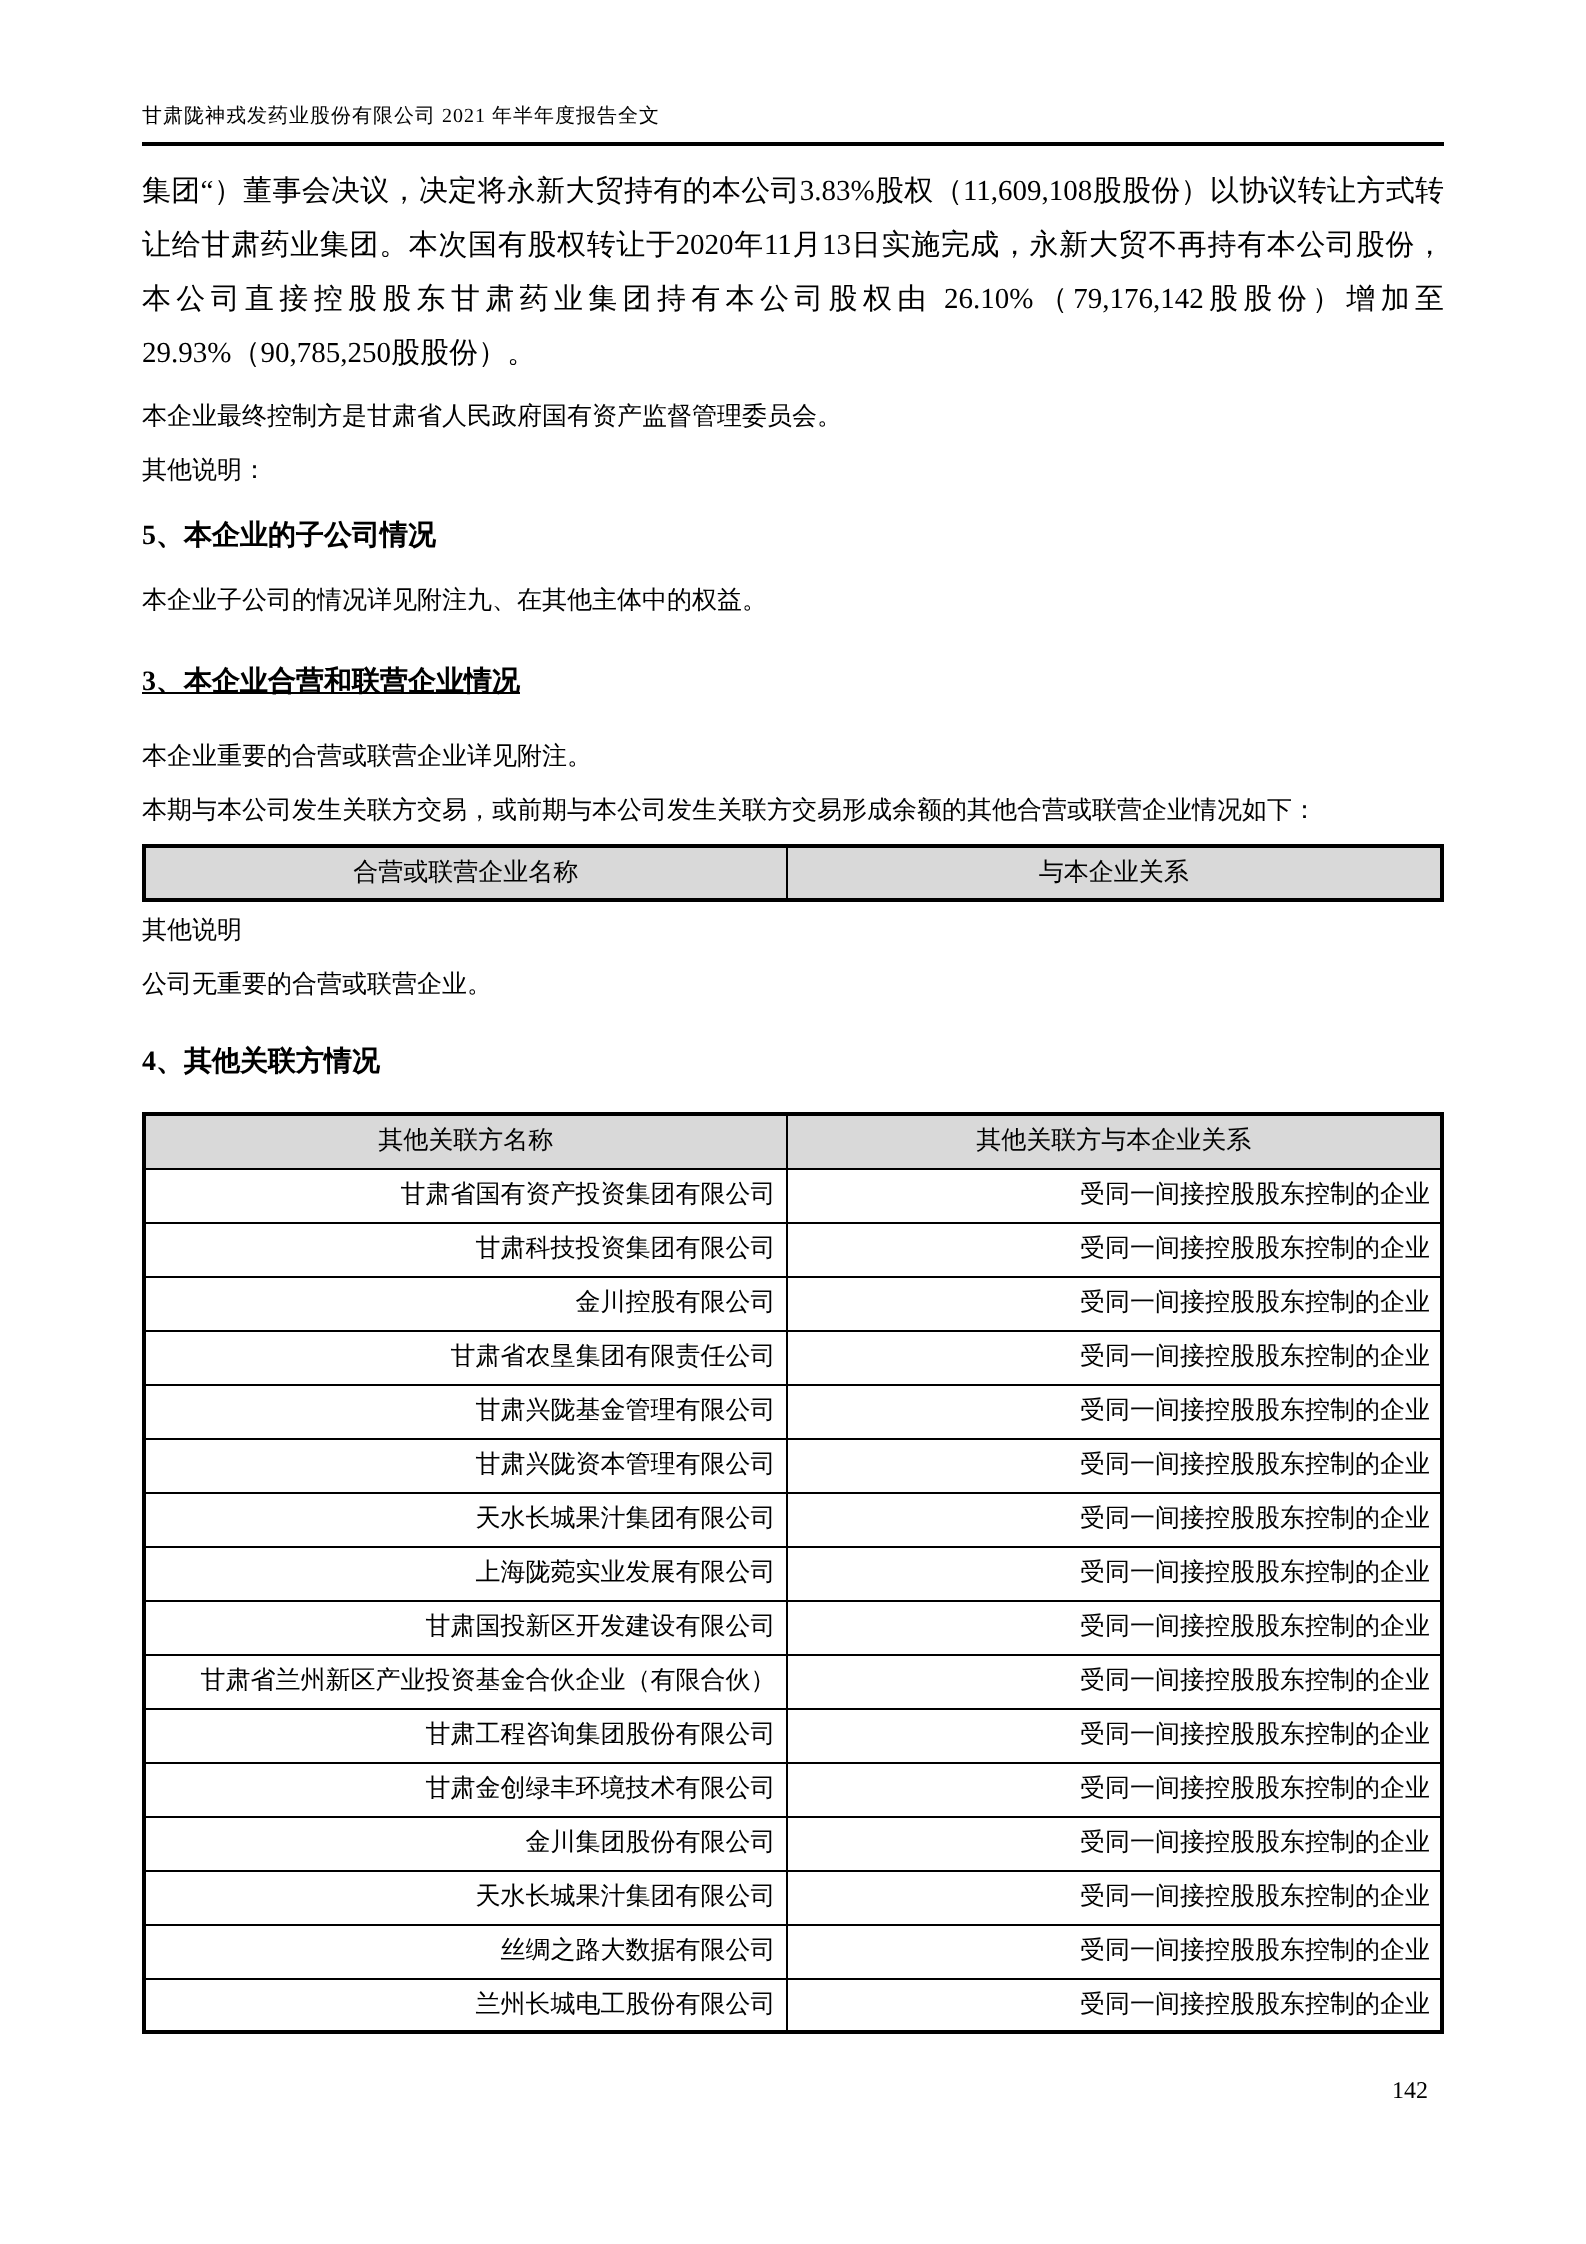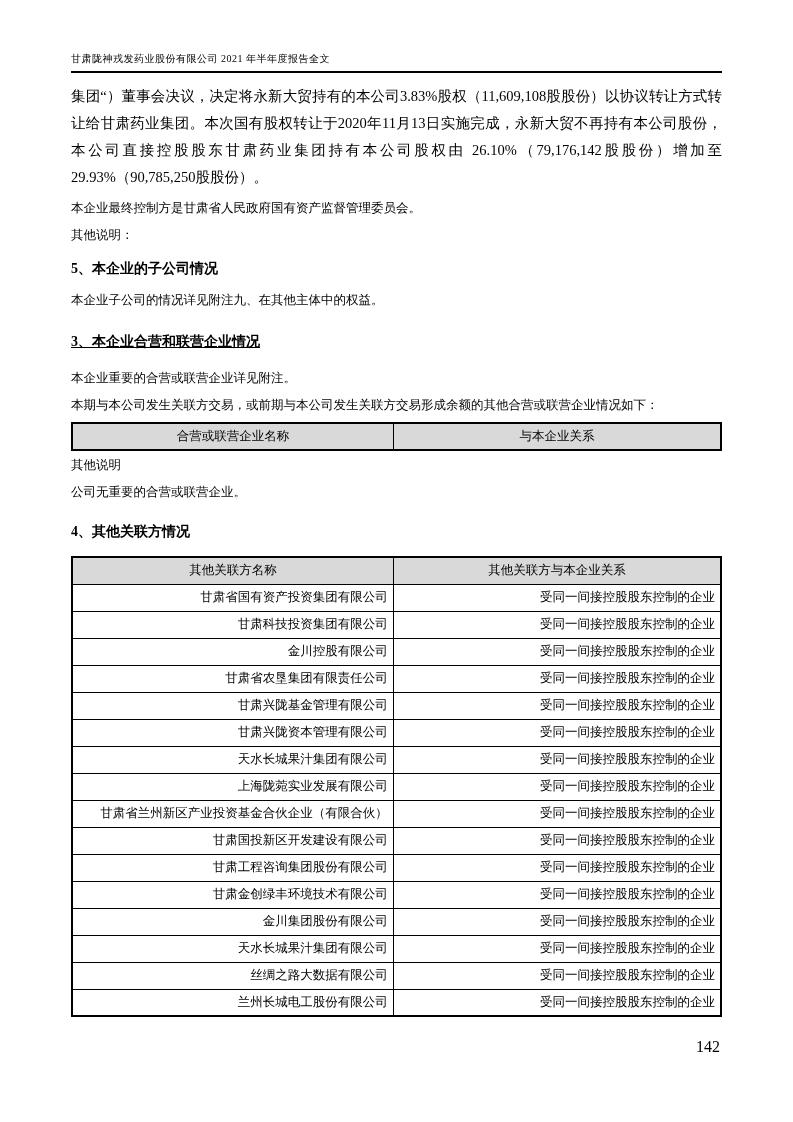--- a/index.html
+++ b/index.html
@@ -47,21 +47,21 @@
   }
   table.data-table td {
     border:1px solid #000; height:27px;
     text-align:right; padding:0 5px;
   }
   col.c1 { width:49.5%; }
   col.c2 { width:50.5%; }
 
   .page-number {
     position:absolute; top:1038px; left:696px;
-    font-size:16px;
+    font-size:12px;
   }
 </style>
 </head>
 <body>
 
 <div class="page">
 
   <div class="doc-header">甘肃陇神戎发药业股份有限公司 2021 年半年度报告全文</div>
 
   <p class="p-main">集团“）董事会决议，决定将永新大贸持有的本公司3.83%股权（11,609,108股股份）以协议转让方式转让给甘肃药业集团。本次国有股权转让于2020年11月13日实施完成，永新大贸不再持有本公司股份，本公司直接控股股东甘肃药业集团持有本公司股权由 26.10%（79,176,142股股份）增加至 29.93%（90,785,250股股份）。</p>
@@ -131,25 +131,25 @@
       </tr>
       <tr>
         <td>天水长城果汁集团有限公司</td>
         <td>受同一间接控股股东控制的企业</td>
       </tr>
       <tr>
         <td>上海陇菀实业发展有限公司</td>
         <td>受同一间接控股股东控制的企业</td>
       </tr>
       <tr>
-        <td>甘肃省兰州新区产业投资基金合伙企业（有限合伙）</td>
+        <td>甘肃国投新区开发建设有限公司</td>
         <td>受同一间接控股股东控制的企业</td>
       </tr>
       <tr>
-        <td>甘肃国投新区开发建设有限公司</td>
+        <td>甘肃省兰州新区产业投资基金合伙企业（有限合伙）</td>
         <td>受同一间接控股股东控制的企业</td>
       </tr>
       <tr>
         <td>甘肃工程咨询集团股份有限公司</td>
         <td>受同一间接控股股东控制的企业</td>
       </tr>
       <tr>
         <td>甘肃金创绿丰环境技术有限公司</td>
         <td>受同一间接控股股东控制的企业</td>
       </tr>

